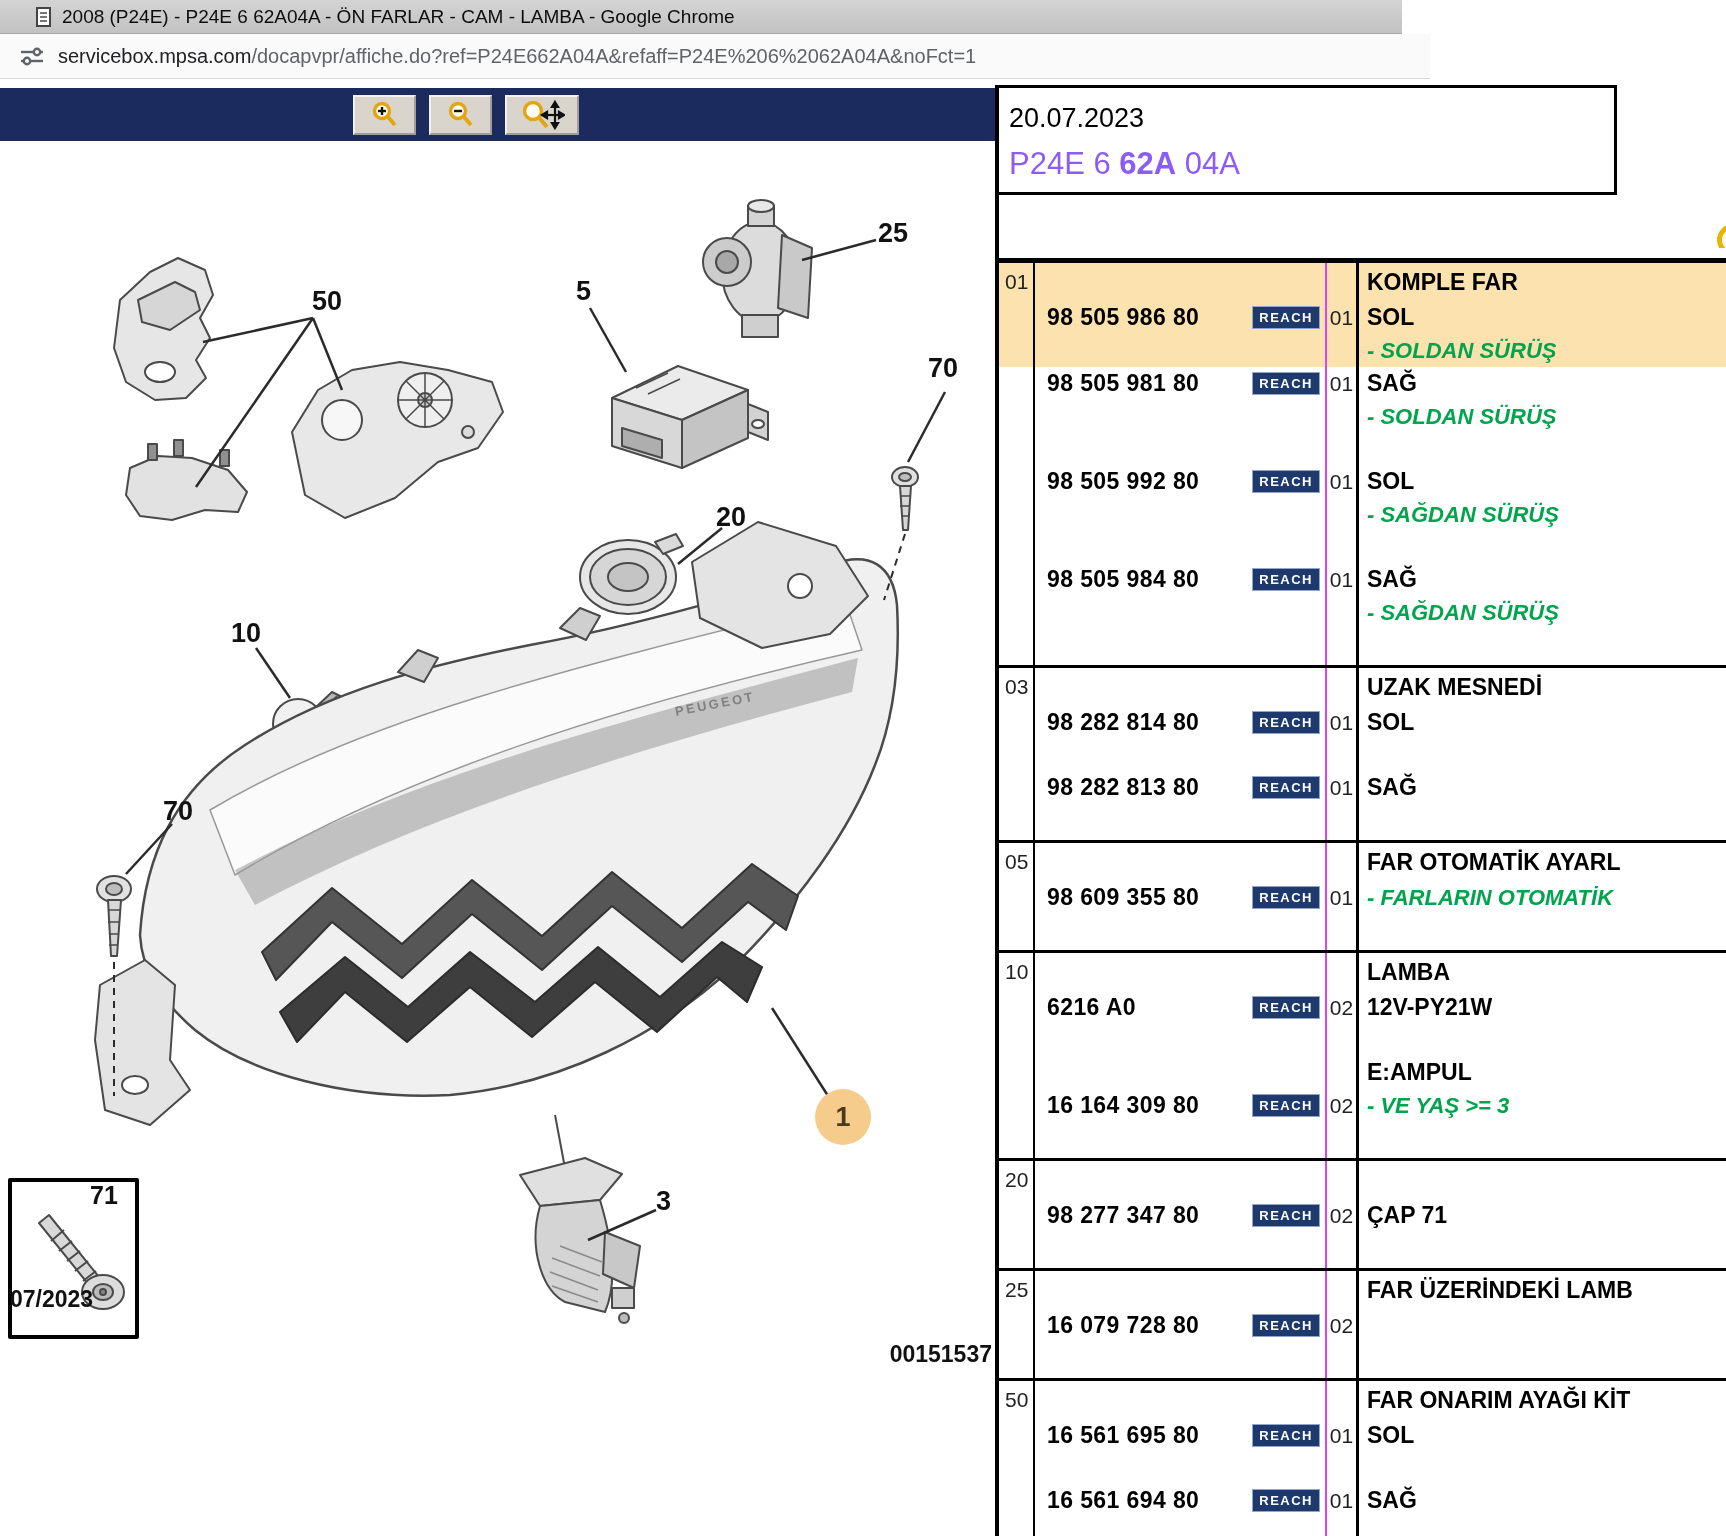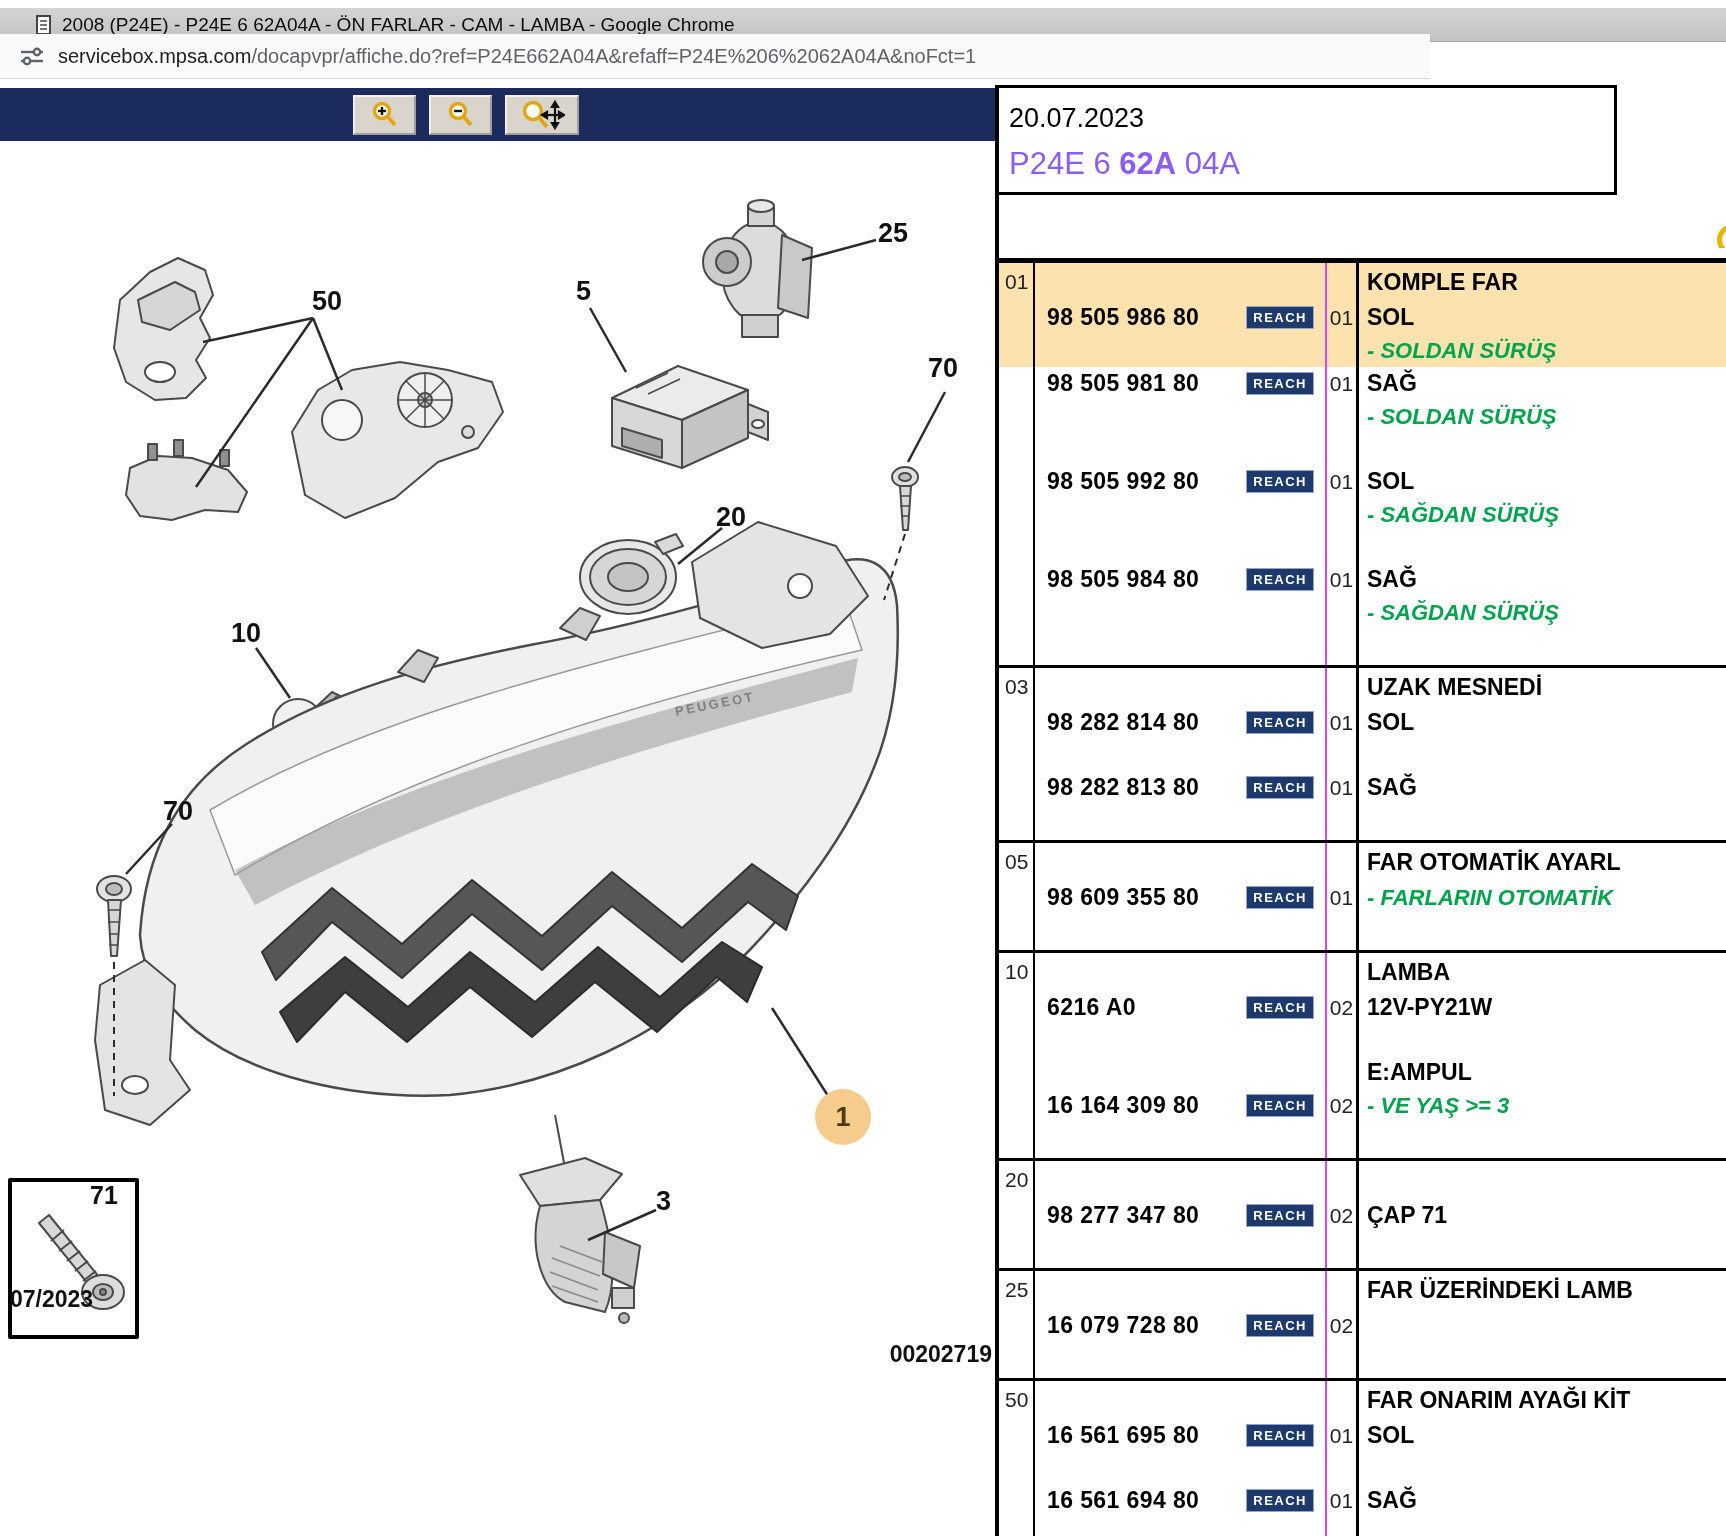--- a/index.html
+++ b/index.html
@@ -1,20 +1,20 @@
 <!DOCTYPE html>
 <html><head>
 <meta charset="utf-8">
 <style>
   *{box-sizing:border-box;margin:0;padding:0}
   html,body{width:1726px;height:1536px;overflow:hidden;background:#fff;
     font-family:"Liberation Sans",sans-serif}
 
   
-  .titlebar{position:absolute;left:0;top:8px;width:1726px;height:34px;
+  .titlebar{position:absolute;left:0;top:0;width:1402px;height:34px;
     background:linear-gradient(#d4d4d4,#c2c2c2);display:flex;align-items:center;
     border-bottom:1px solid #a8a8a8}
   .doc-icon{width:15px;height:20px;background:#fcfcfc;border:2px solid #444;
     margin-left:36px;position:relative}
   .doc-icon::before{content:"";position:absolute;left:2px;top:3px;width:7px;height:2px;background:#777;
     box-shadow:0 4px 0 #777,0 8px 0 #777}
   .title-text{margin-left:11px;font-size:19px;color:#0d0d0d;white-space:nowrap}
   .urlbar{position:absolute;left:0;top:34px;width:1430px;height:45px;background:#fafafa;
     display:flex;align-items:center;border-bottom:1px solid #dadada}
   .tune-wrap{margin-left:19px;display:flex;align-items:center}
@@ -55,21 +55,21 @@
   .tline.first{height:38px}
   .tline.sp-gap{height:32px}
   .tline.sp-pad{height:36px}
   .tline.sp-fill{height:240px}
   .hl{background:#fbe2af}
   .c-idx{width:36px;height:100%;border-right:2px solid #000;font-size:21px;color:#222;
     padding-left:6px;display:flex;align-items:center}
   .c-part{width:292px;height:100%;border-right:2px solid #d946ef;display:flex;align-items:center;
     padding-left:12px}
   .pnum{font-size:23px;font-weight:bold;letter-spacing:.4px;white-space:nowrap}
-  .reach{margin-left:auto;margin-right:11px;background:#1e3a6c;border:1px solid #93a5ce;
+  .reach{margin-left:auto;margin-right:5px;background:#1e3a6c;border:1px solid #93a5ce;
     color:#fff;font-size:13px;font-weight:bold;letter-spacing:1.5px;padding:4px 6px;line-height:1;
     cursor:pointer}
   .c-qty{width:32px;height:100%;border-right:3px solid #000;font-size:21px;color:#222;
     display:flex;align-items:center;justify-content:center}
   .c-desc{flex:1;height:100%;display:flex;align-items:center;padding-left:8px;
     white-space:nowrap;overflow:hidden}
   .d-bold{font-size:23px;font-weight:bold;color:#000}
   .d-green{font-size:22px;font-weight:bold;font-style:italic;color:#00a44c}
 </style>
 </head>
@@ -231,21 +231,21 @@
   <span class="dlabel" style="left:878px;top:140px">25</span>
   <span class="dlabel" style="left:576px;top:198px">5</span>
   <span class="dlabel" style="left:928px;top:275px">70</span>
   <span class="dlabel" style="left:716px;top:424px">20</span>
   <span class="dlabel" style="left:231px;top:540px">10</span>
   <span class="dlabel" style="left:163px;top:718px">70</span>
   <span class="circle-label">1</span>
   <span class="dlabel" style="left:656px;top:1108px">3</span>
   <span class="dlabel" style="left:90px;top:1103px;font-size:25px">71</span>
   <span class="stamp">07/2023</span>
-  <span class="drawno">00202719</span>
+  <span class="drawno">00151537</span>
 </div>
 
 <div class="right-panel">
   <div class="doc-header">
     <div class="doc-date">20.07.2023</div>
     <div class="doc-ref"><span>P24E 6 </span><span class="bold">62A</span><span> 04A</span></div>
   </div>
   <div class="corner-frag"></div>
   <div class="parts-table">
       <div class="tgroup">

